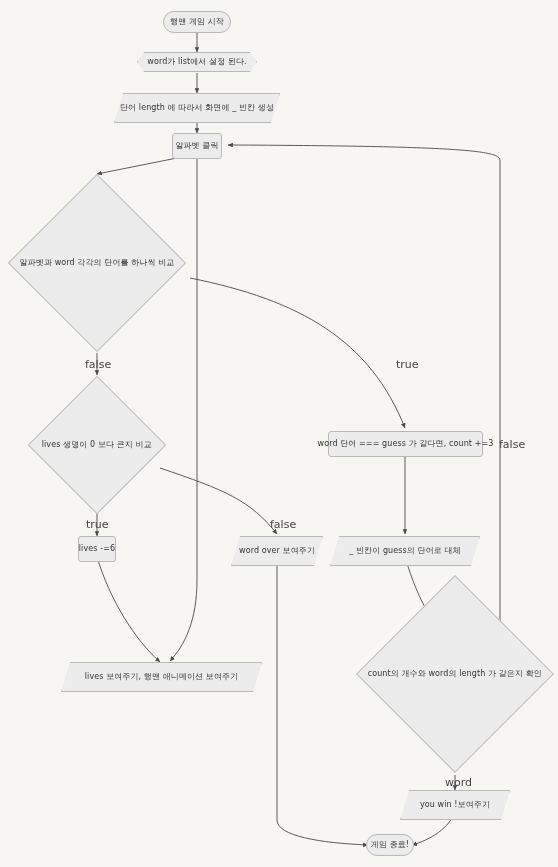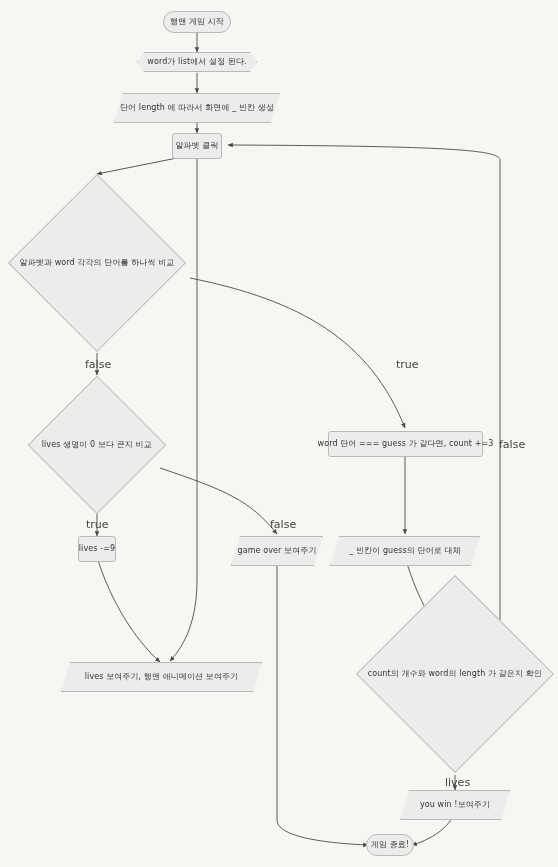--- a/index.html
+++ b/index.html
@@ -143,25 +143,25 @@
 
   <div class="node n-diamond" style="left:48px;top:396px;width:98px;height:98px;">
     <span class="dlabel">lives 생명이 0 보다 큰지 비교</span>
   </div>
 
   <div class="node n-rect" style="left:328px;top:431px;width:155px;">
     <span>word 단어 === guess 가 같다면, count +=3</span>
   </div>
 
   <div class="node n-rect" style="left:78px;top:536px;width:38px;">
-    <span>lives -=9</span>
+    <span>lives -=6</span>
   </div>
 
   <div class="node n-para" style="left:231px;top:536px;width:92px;">
-    <span>game over 보여주기</span>
+    <span>word over 보여주기</span>
   </div>
 
   <div class="node n-para" style="left:330px;top:536px;width:150px;">
     <span>_ 빈칸이 guess의 단어로 대체</span>
   </div>
 
   <div class="node n-para" style="left:61px;top:662px;width:201px;">
     <span>lives 보여주기, 행맨 애니메이션 보여주기</span>
   </div>
 
@@ -180,15 +180,15 @@
   <div class="edge-label" style="left:85px;top:358px;">false</div>
 
   <div class="edge-label" style="left:396px;top:358px;">true</div>
 
   <div class="edge-label" style="left:86px;top:518px;">true</div>
 
   <div class="edge-label" style="left:270px;top:518px;">false</div>
 
   <div class="edge-label" style="left:499px;top:438px;">false</div>
 
-  <div class="edge-label" style="left:445px;top:776px;">lives</div>
+  <div class="edge-label" style="left:445px;top:776px;">word</div>
 
 </div>
 
 </body></html>

